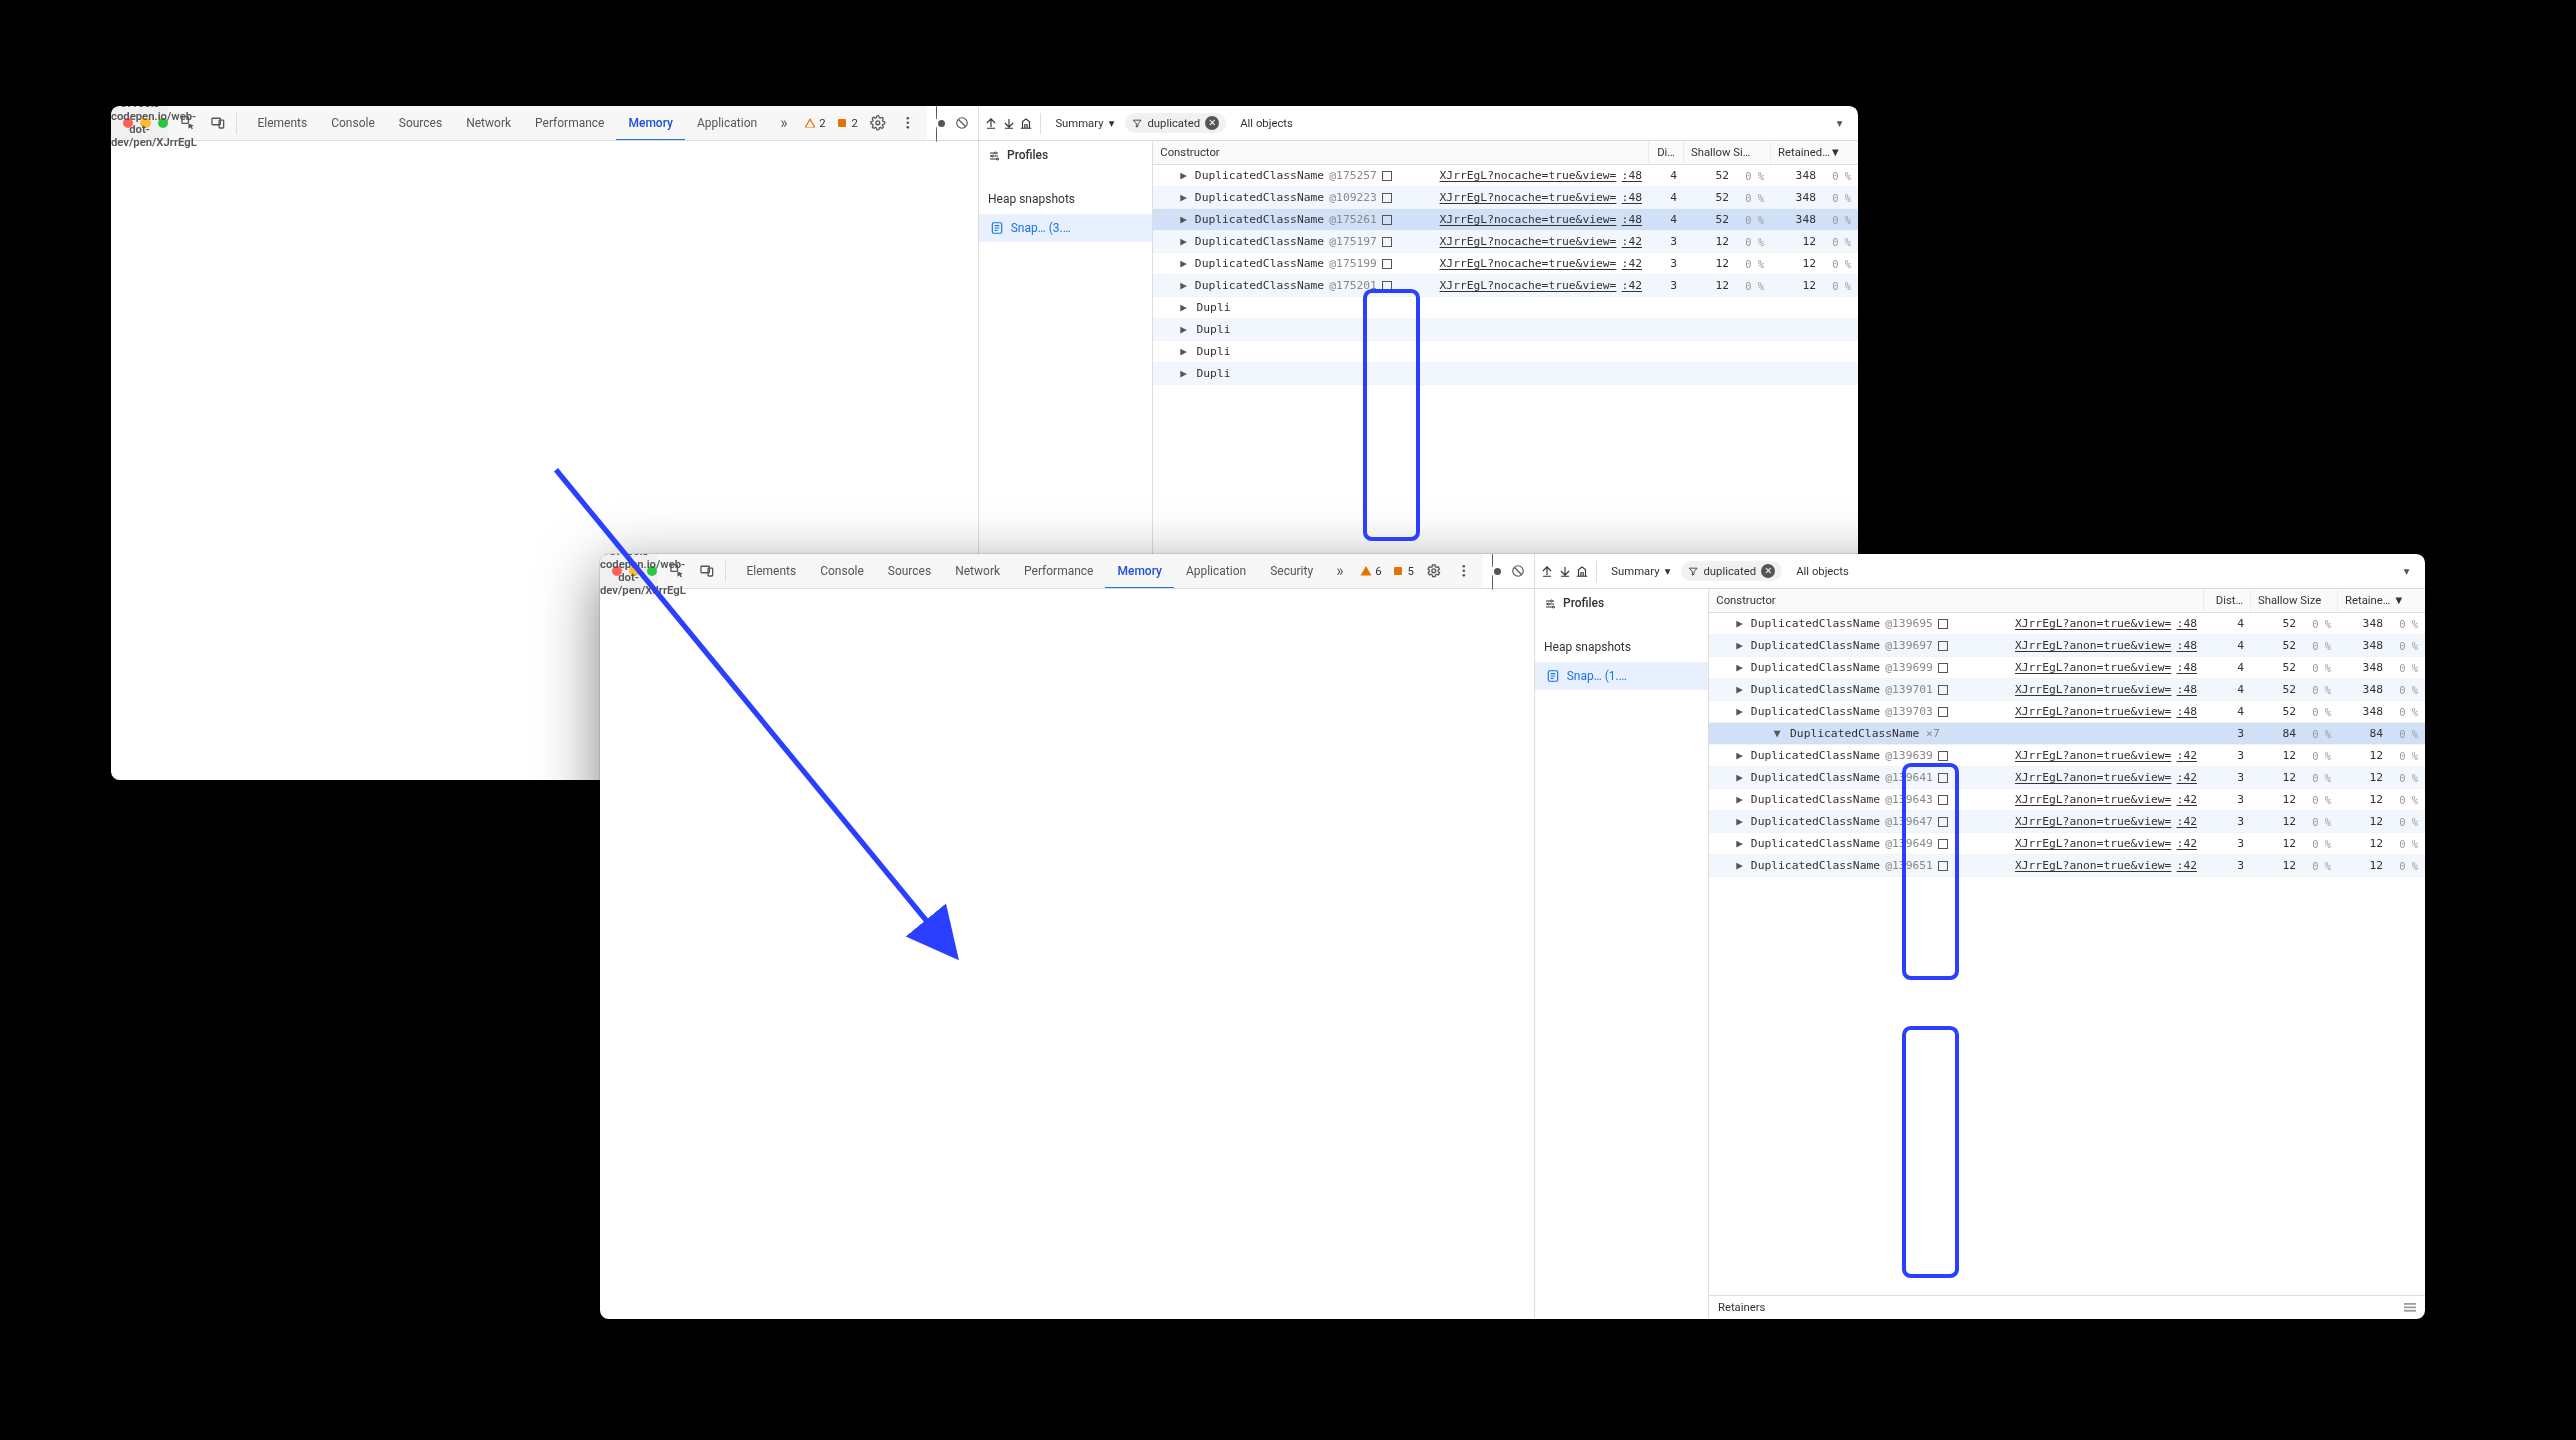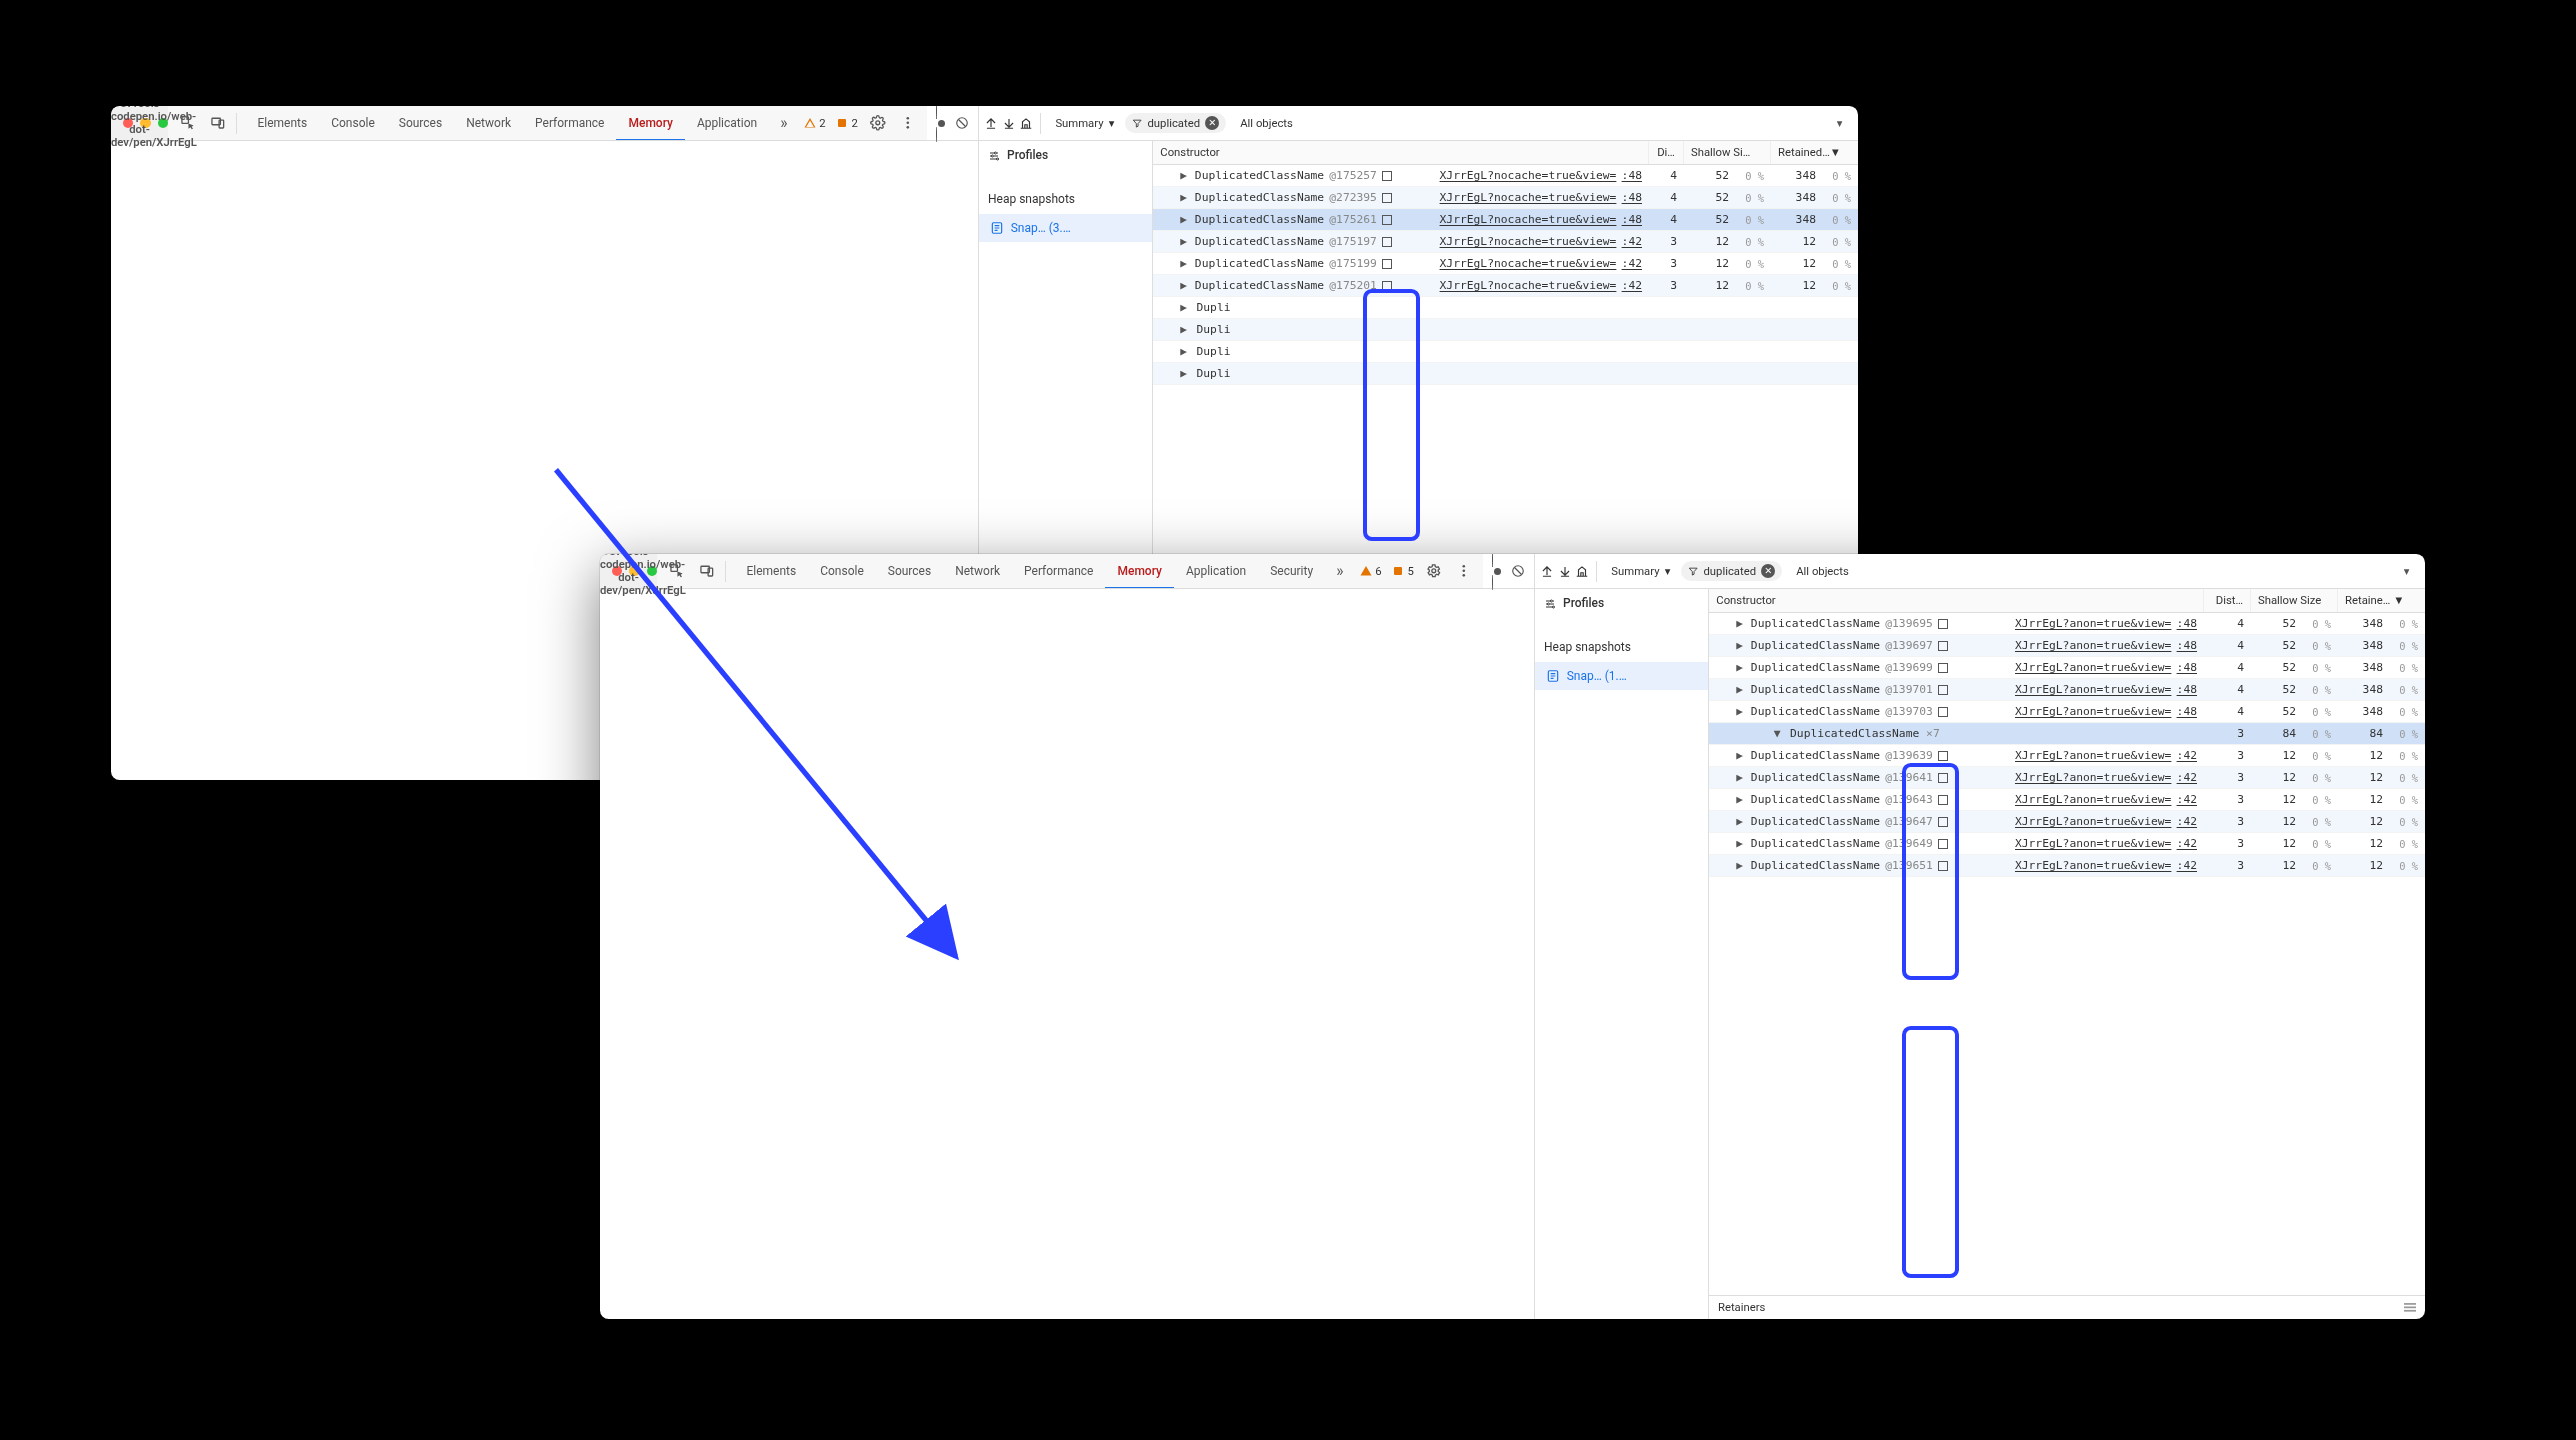--- a/index.html
+++ b/index.html
@@ -65,21 +65,21 @@
   .vsep { width: 0.9px; height: 21px; background: #ddd; margin: 0 3.5px; }
   .tabs { display: flex; align-items: stretch; height: 100%; margin-left: 5.2px; }
   .tab {
     padding: 0 12px;
     display: flex; align-items: center;
     color: #555;
     font-size: 12px;
     cursor: pointer;
     border-bottom: 1.7px solid transparent;
   }
-  .tab.active { color: #b91c1c; border-bottom-color: #1a73e8; font-weight: 500; }
+  .tab.active { color: #1d4ed8; border-bottom-color: #1a73e8; font-weight: 500; }
   .spacer { flex: 1; }
   .badge { display: inline-flex; align-items: center; gap: 3.5px; margin: 0 5.2px; font-size: 11.3px; }
   .badge.warn svg { color: #e37400; }
   .badge.issue svg { color: #e37400; }
   .content-row { display: flex; flex: 1; min-height: 0; }
   .sidebar {
     width: 170px;
     border-right: 0.9px solid #ddd;
     display: flex;
     flex-direction: column;
@@ -340,21 +340,21 @@
           <div class="rows анrows" id="rows-a" style="flex:1; overflow:hidden;">
               <div class="row">
                 <div class="cell" style="flex:1;padding-left:26px;display:flex;align-items:center;gap:5.2px;"><span class="caret">▶</span> DuplicatedClassName <span class="objid">@175257</span><span class="sqicon"></span><span style="flex:1"></span><span class="link">XJrrEgL?nocache=true&amp;view=</span><span class="link">:48</span></div>
                 <div class="cell num" style="width:35px">4</div>
                 <div class="cell num" style="width:52px">52</div>
                 <div class="cell pct" style="width:35px">0 %</div>
                 <div class="cell num" style="width:52px">348</div>
                 <div class="cell pct" style="width:35px">0 %</div>
               </div>
               <div class="row alt">
-                <div class="cell" style="flex:1;padding-left:26px;display:flex;align-items:center;gap:5.2px;"><span class="caret">▶</span> DuplicatedClassName <span class="objid">@272395</span><span class="sqicon"></span><span style="flex:1"></span><span class="link">XJrrEgL?nocache=true&amp;view=</span><span class="link">:48</span></div>
+                <div class="cell" style="flex:1;padding-left:26px;display:flex;align-items:center;gap:5.2px;"><span class="caret">▶</span> DuplicatedClassName <span class="objid">@109223</span><span class="sqicon"></span><span style="flex:1"></span><span class="link">XJrrEgL?nocache=true&amp;view=</span><span class="link">:48</span></div>
                 <div class="cell num" style="width:35px">4</div>
                 <div class="cell num" style="width:52px">52</div>
                 <div class="cell pct" style="width:35px">0 %</div>
                 <div class="cell num" style="width:52px">348</div>
                 <div class="cell pct" style="width:35px">0 %</div>
               </div>
               <div class="row sel">
                 <div class="cell" style="flex:1;padding-left:26px;display:flex;align-items:center;gap:5.2px;"><span class="caret">▶</span> DuplicatedClassName <span class="objid">@175261</span><span class="sqicon"></span><span style="flex:1"></span><span class="link">XJrrEgL?nocache=true&amp;view=</span><span class="link">:48</span></div>
                 <div class="cell num" style="width:35px">4</div>
                 <div class="cell num" style="width:52px">52</div>

